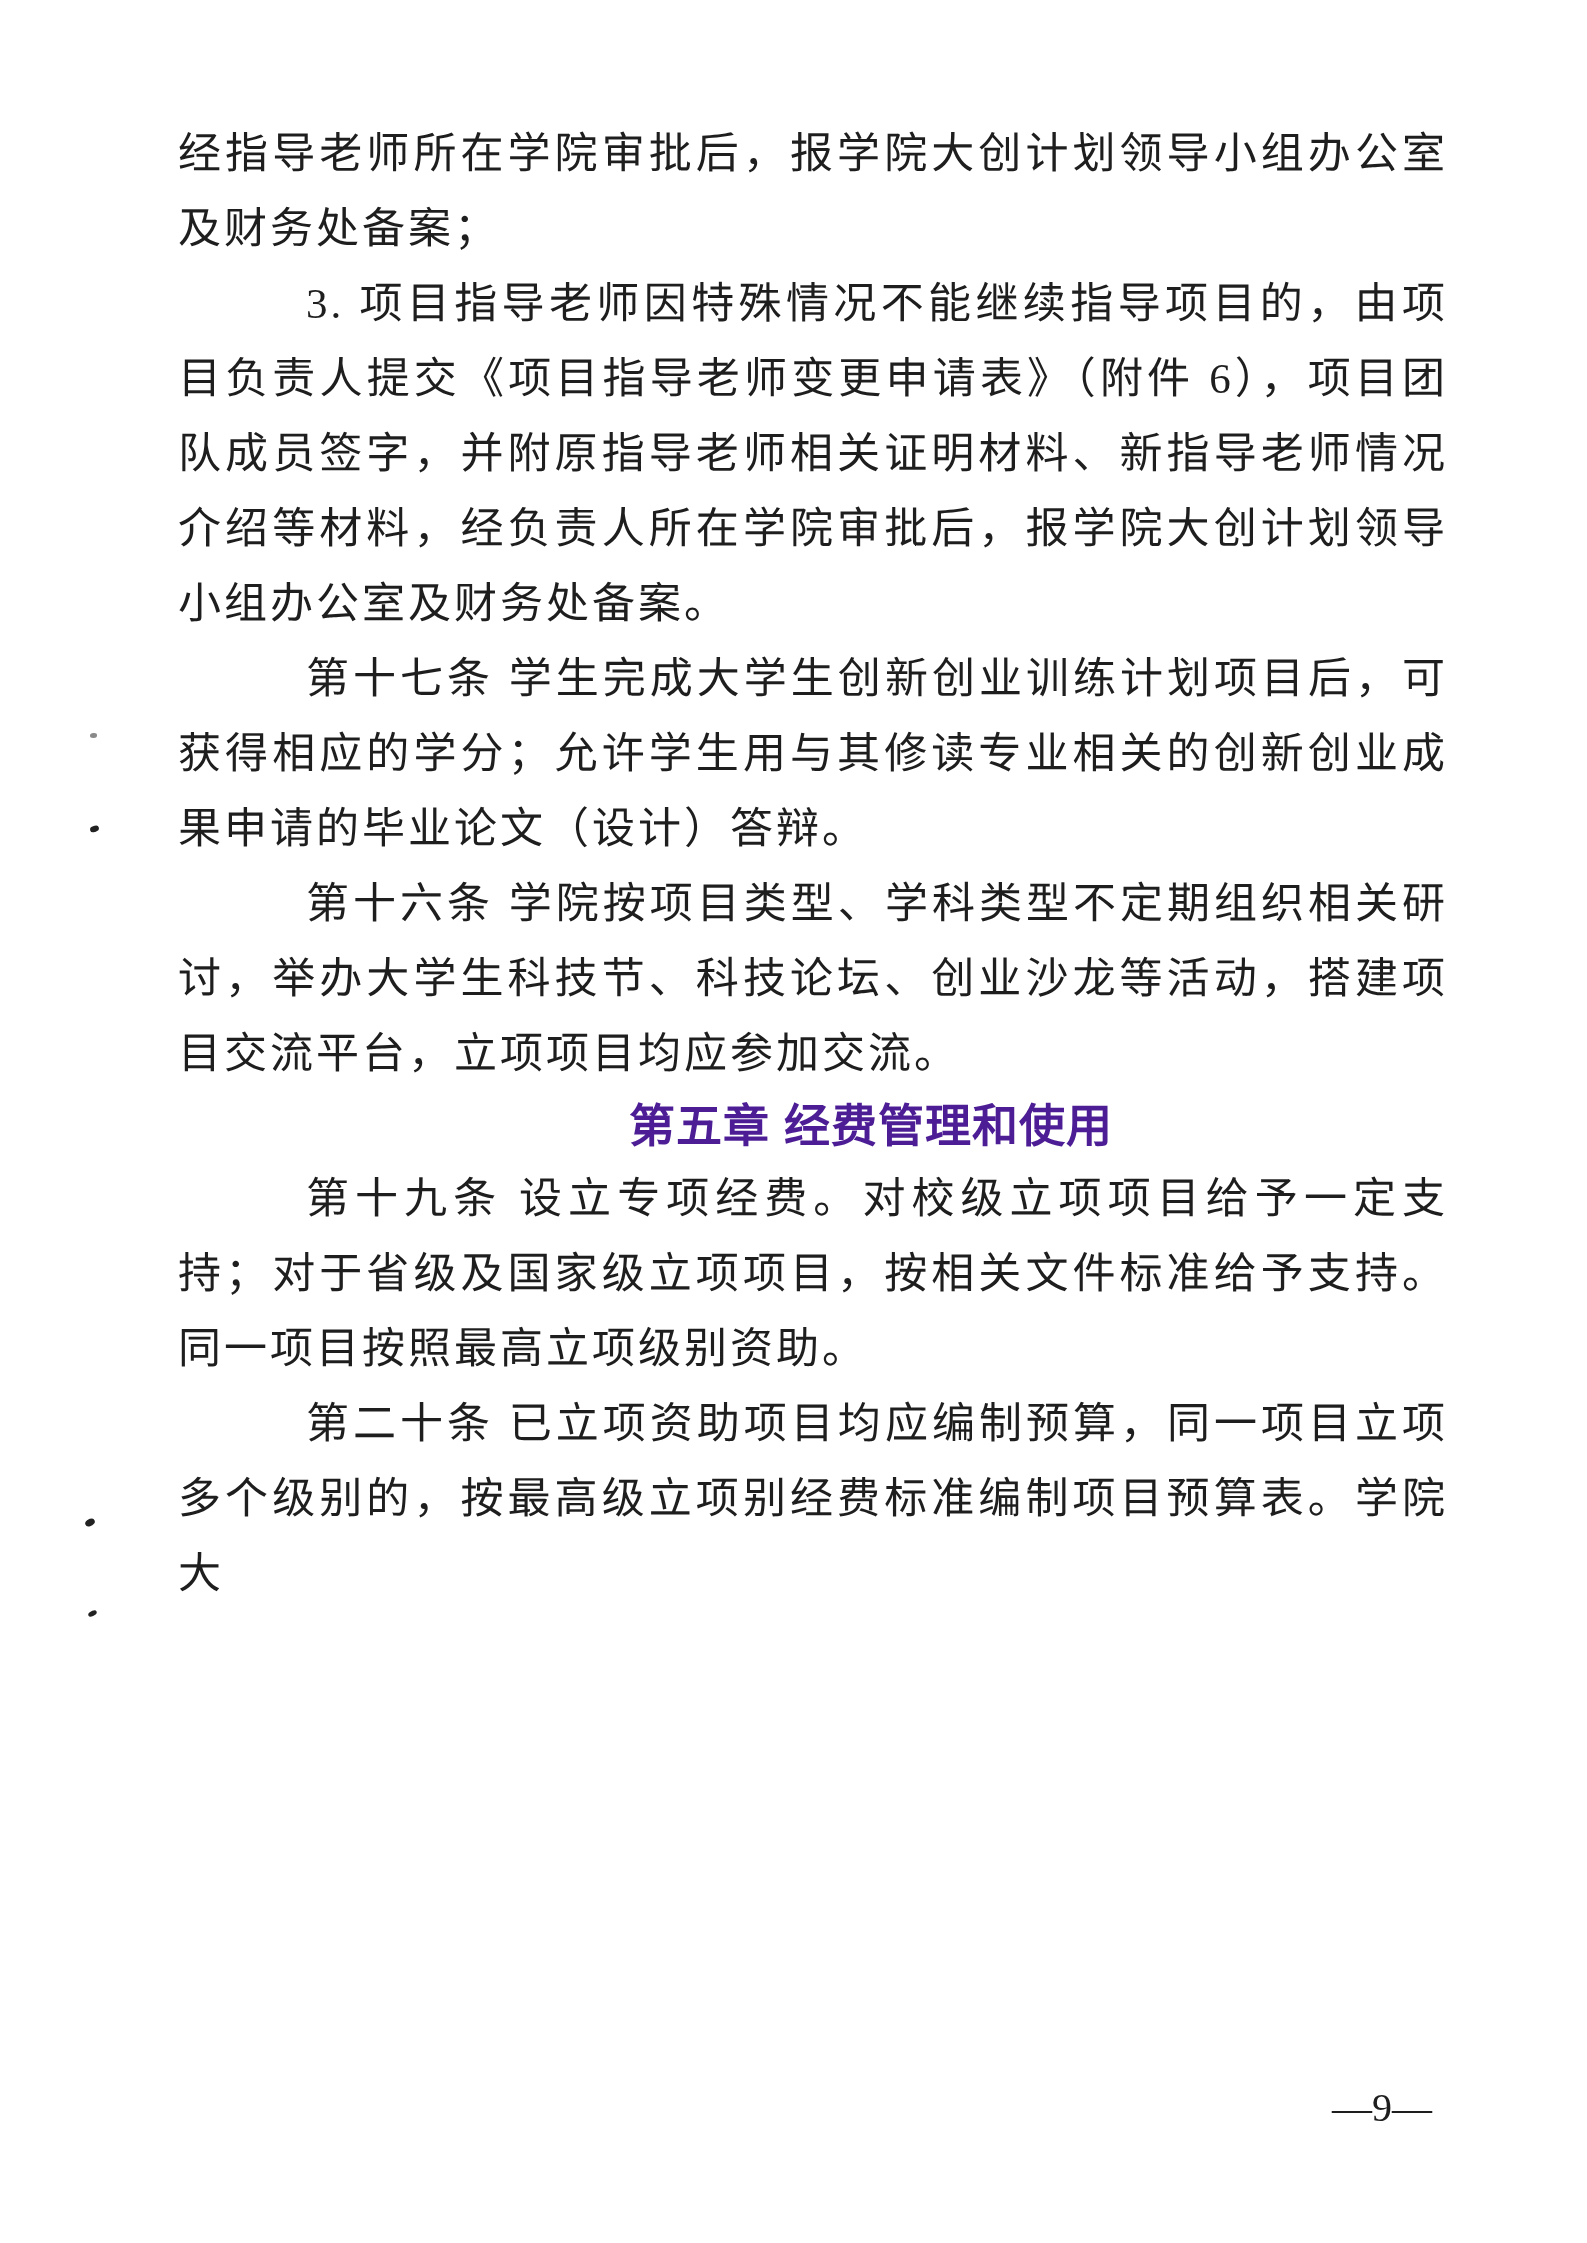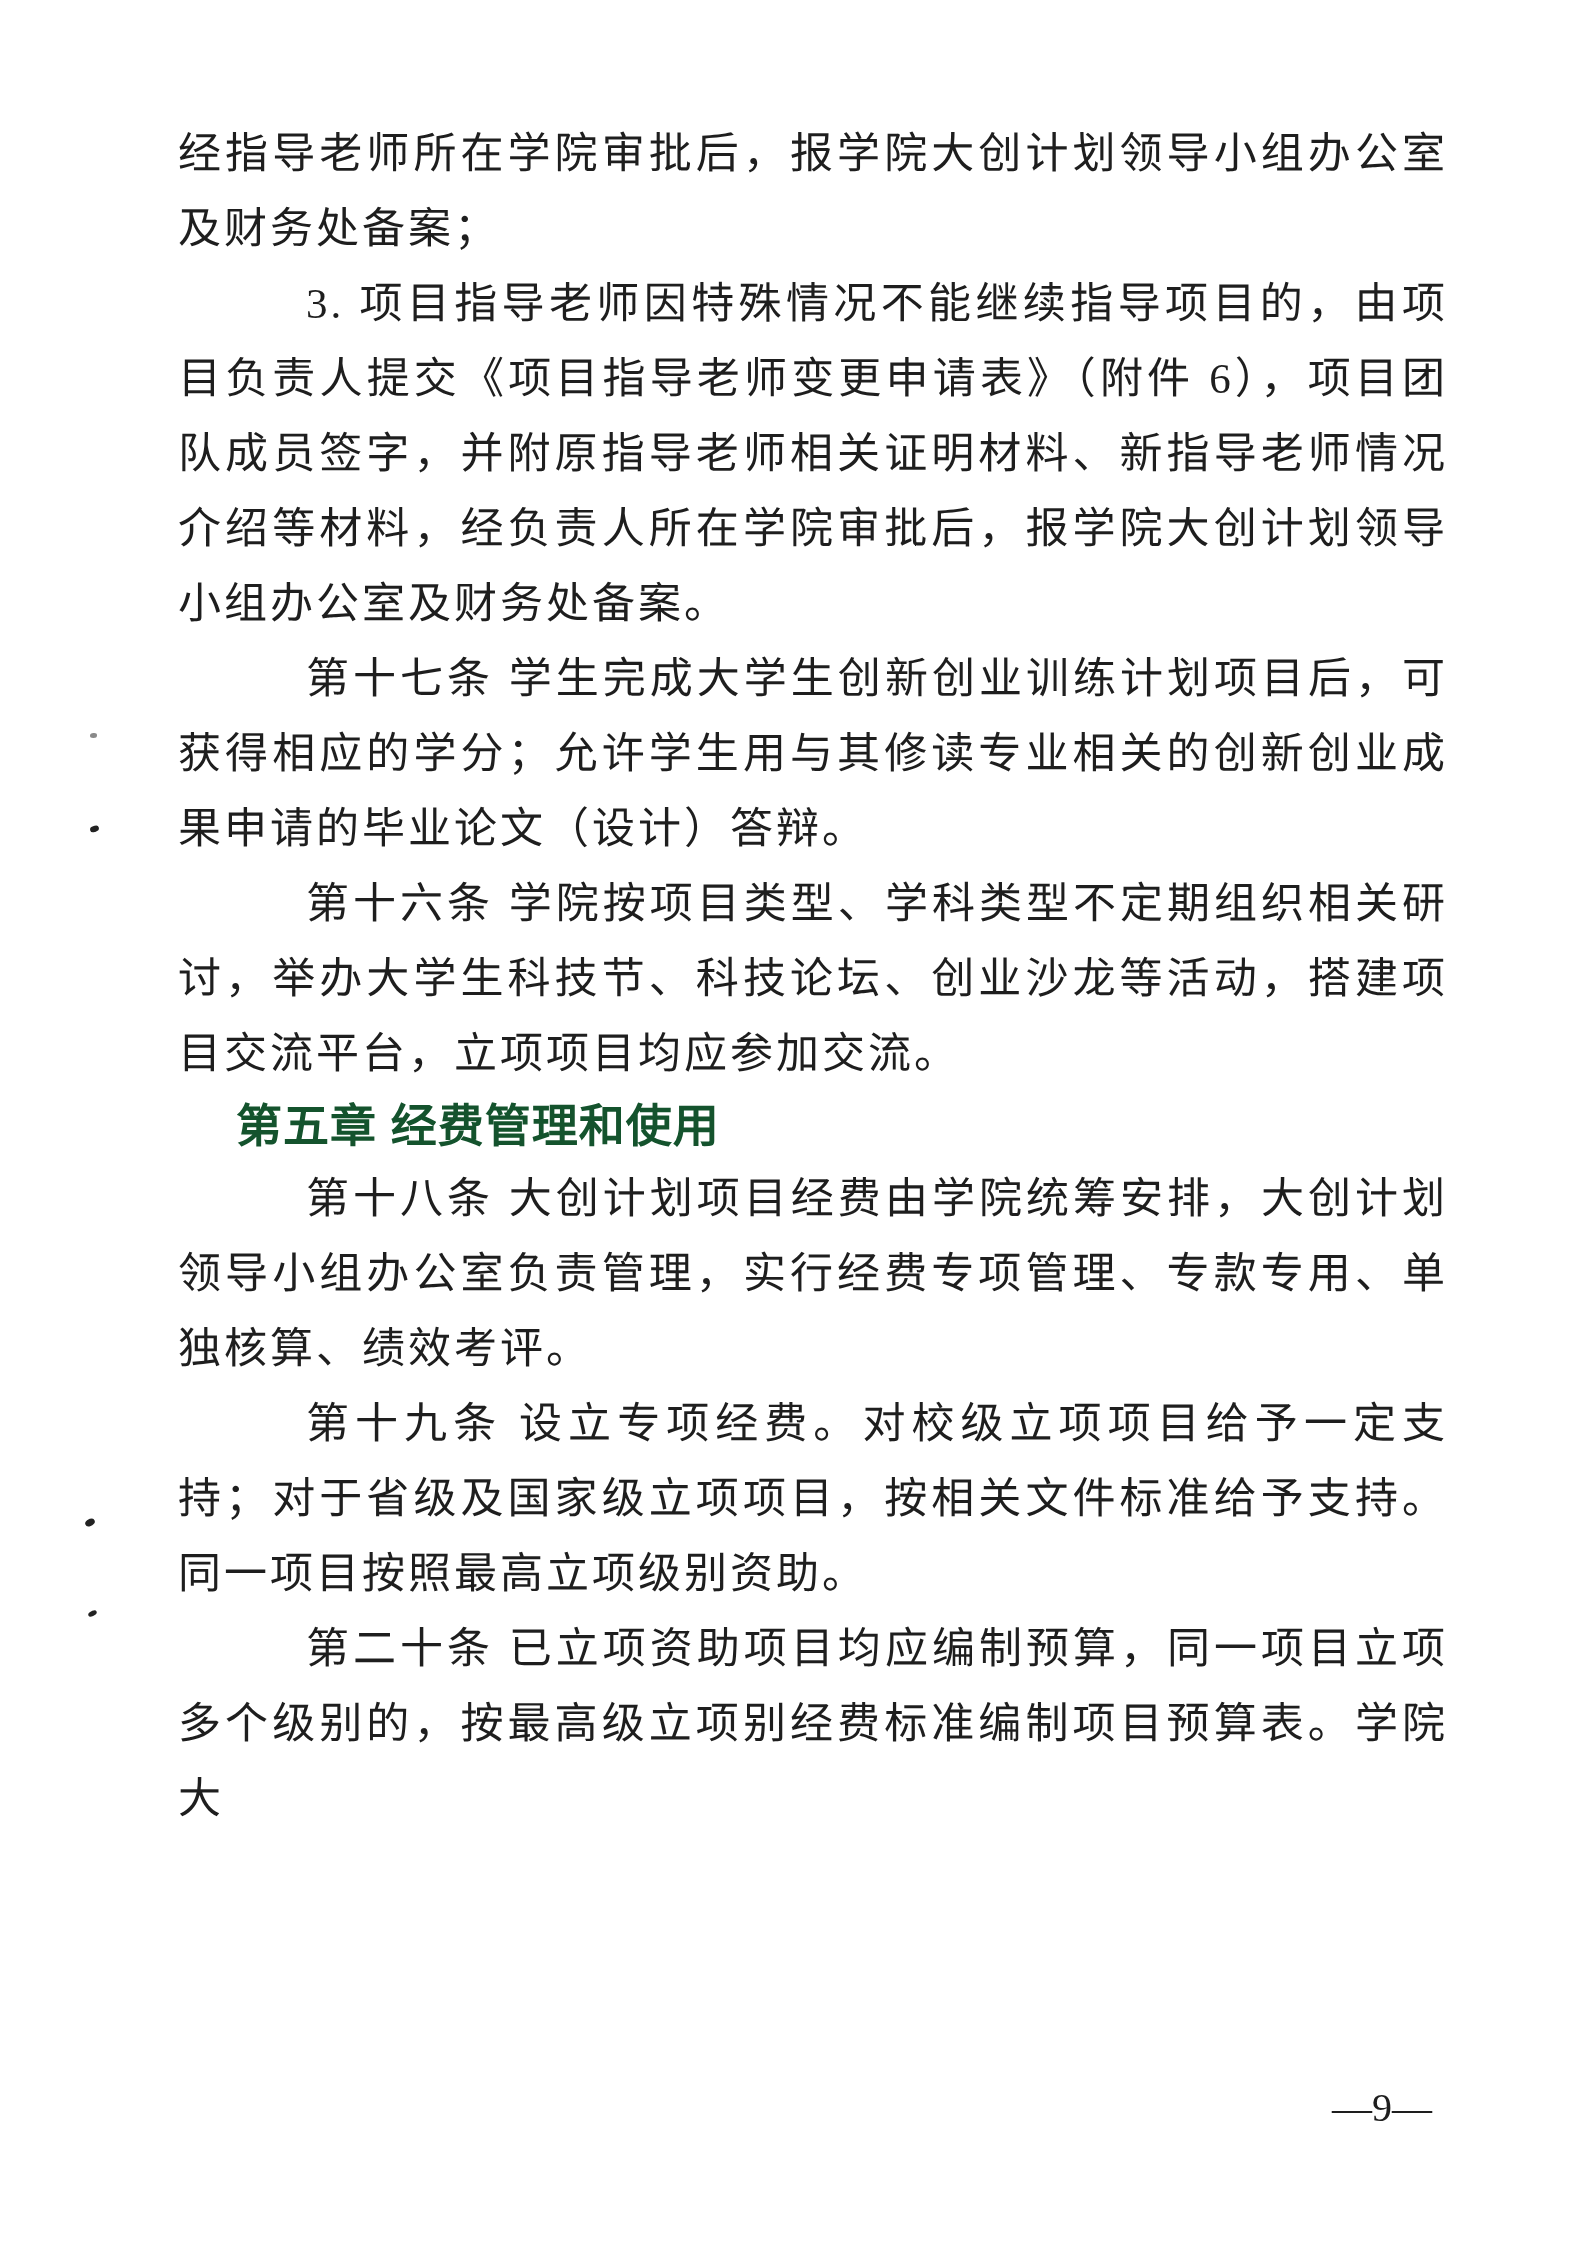--- a/index.html
+++ b/index.html
@@ -41,22 +41,22 @@
     text-indent: 0;
   }
   .chapter-heading {
     margin: 0;
     position: relative;
     left: 58px;
     font-size: 46px;
     line-height: 70px;
     font-weight: bold;
     letter-spacing: 1px;
-    text-align: left;
-    color: #14532d;
+    text-align: center;
+    color: #4c1d95;
     font-family: "Liberation Sans", "DejaVu Sans", sans-serif;
   }
   .page-number {
     position: absolute;
     top: 2086px;
     right: 155px;
     font-size: 40px;
     line-height: 44px;
     color: #1e1e1e;
     letter-spacing: 0;
@@ -83,21 +83,20 @@
 
     <p class="par">3. 项目指导老师因特殊情况不能继续指导项目的，由项目负责人提交《项目指导老师变更申请表》（附件 6），项目团队成员签字，并附原指导老师相关证明材料、新指导老师情况介绍等材料，经负责人所在学院审批后，报学院大创计划领导小组办公室及财务处备案。</p>
 
 
     <p class="par">第十七条 学生完成大学生创新创业训练计划项目后，可获得相应的学分；允许学生用与其修读专业相关的创新创业成果申请的毕业论文（设计）答辩。</p>
 
     <p class="par">第十六条 学院按项目类型、学科类型不定期组织相关研讨，举办大学生科技节、科技论坛、创业沙龙等活动，搭建项目交流平台，立项项目均应参加交流。</p>
 
     <h2 class="chapter-heading">第五章 经费管理和使用</h2>
 
-    <p class="par">第十八条 大创计划项目经费由学院统筹安排，大创计划领导小组办公室负责管理，实行经费专项管理、专款专用、单独核算、绩效考评。</p>
 
     <p class="par">第十九条 设立专项经费。对校级立项项目给予一定支持；对于省级及国家级立项项目，按相关文件标准给予支持。同一项目按照最高立项级别资助。</p>
 
     <p class="par">第二十条 已立项资助项目均应编制预算，同一项目立项多个级别的，按最高级立项别经费标准编制项目预算表。学院大</p>
   </main>
 
   <div class="page-number">—9—</div>
 
   <div class="speck s1"></div>
   <div class="speck s2"></div>

